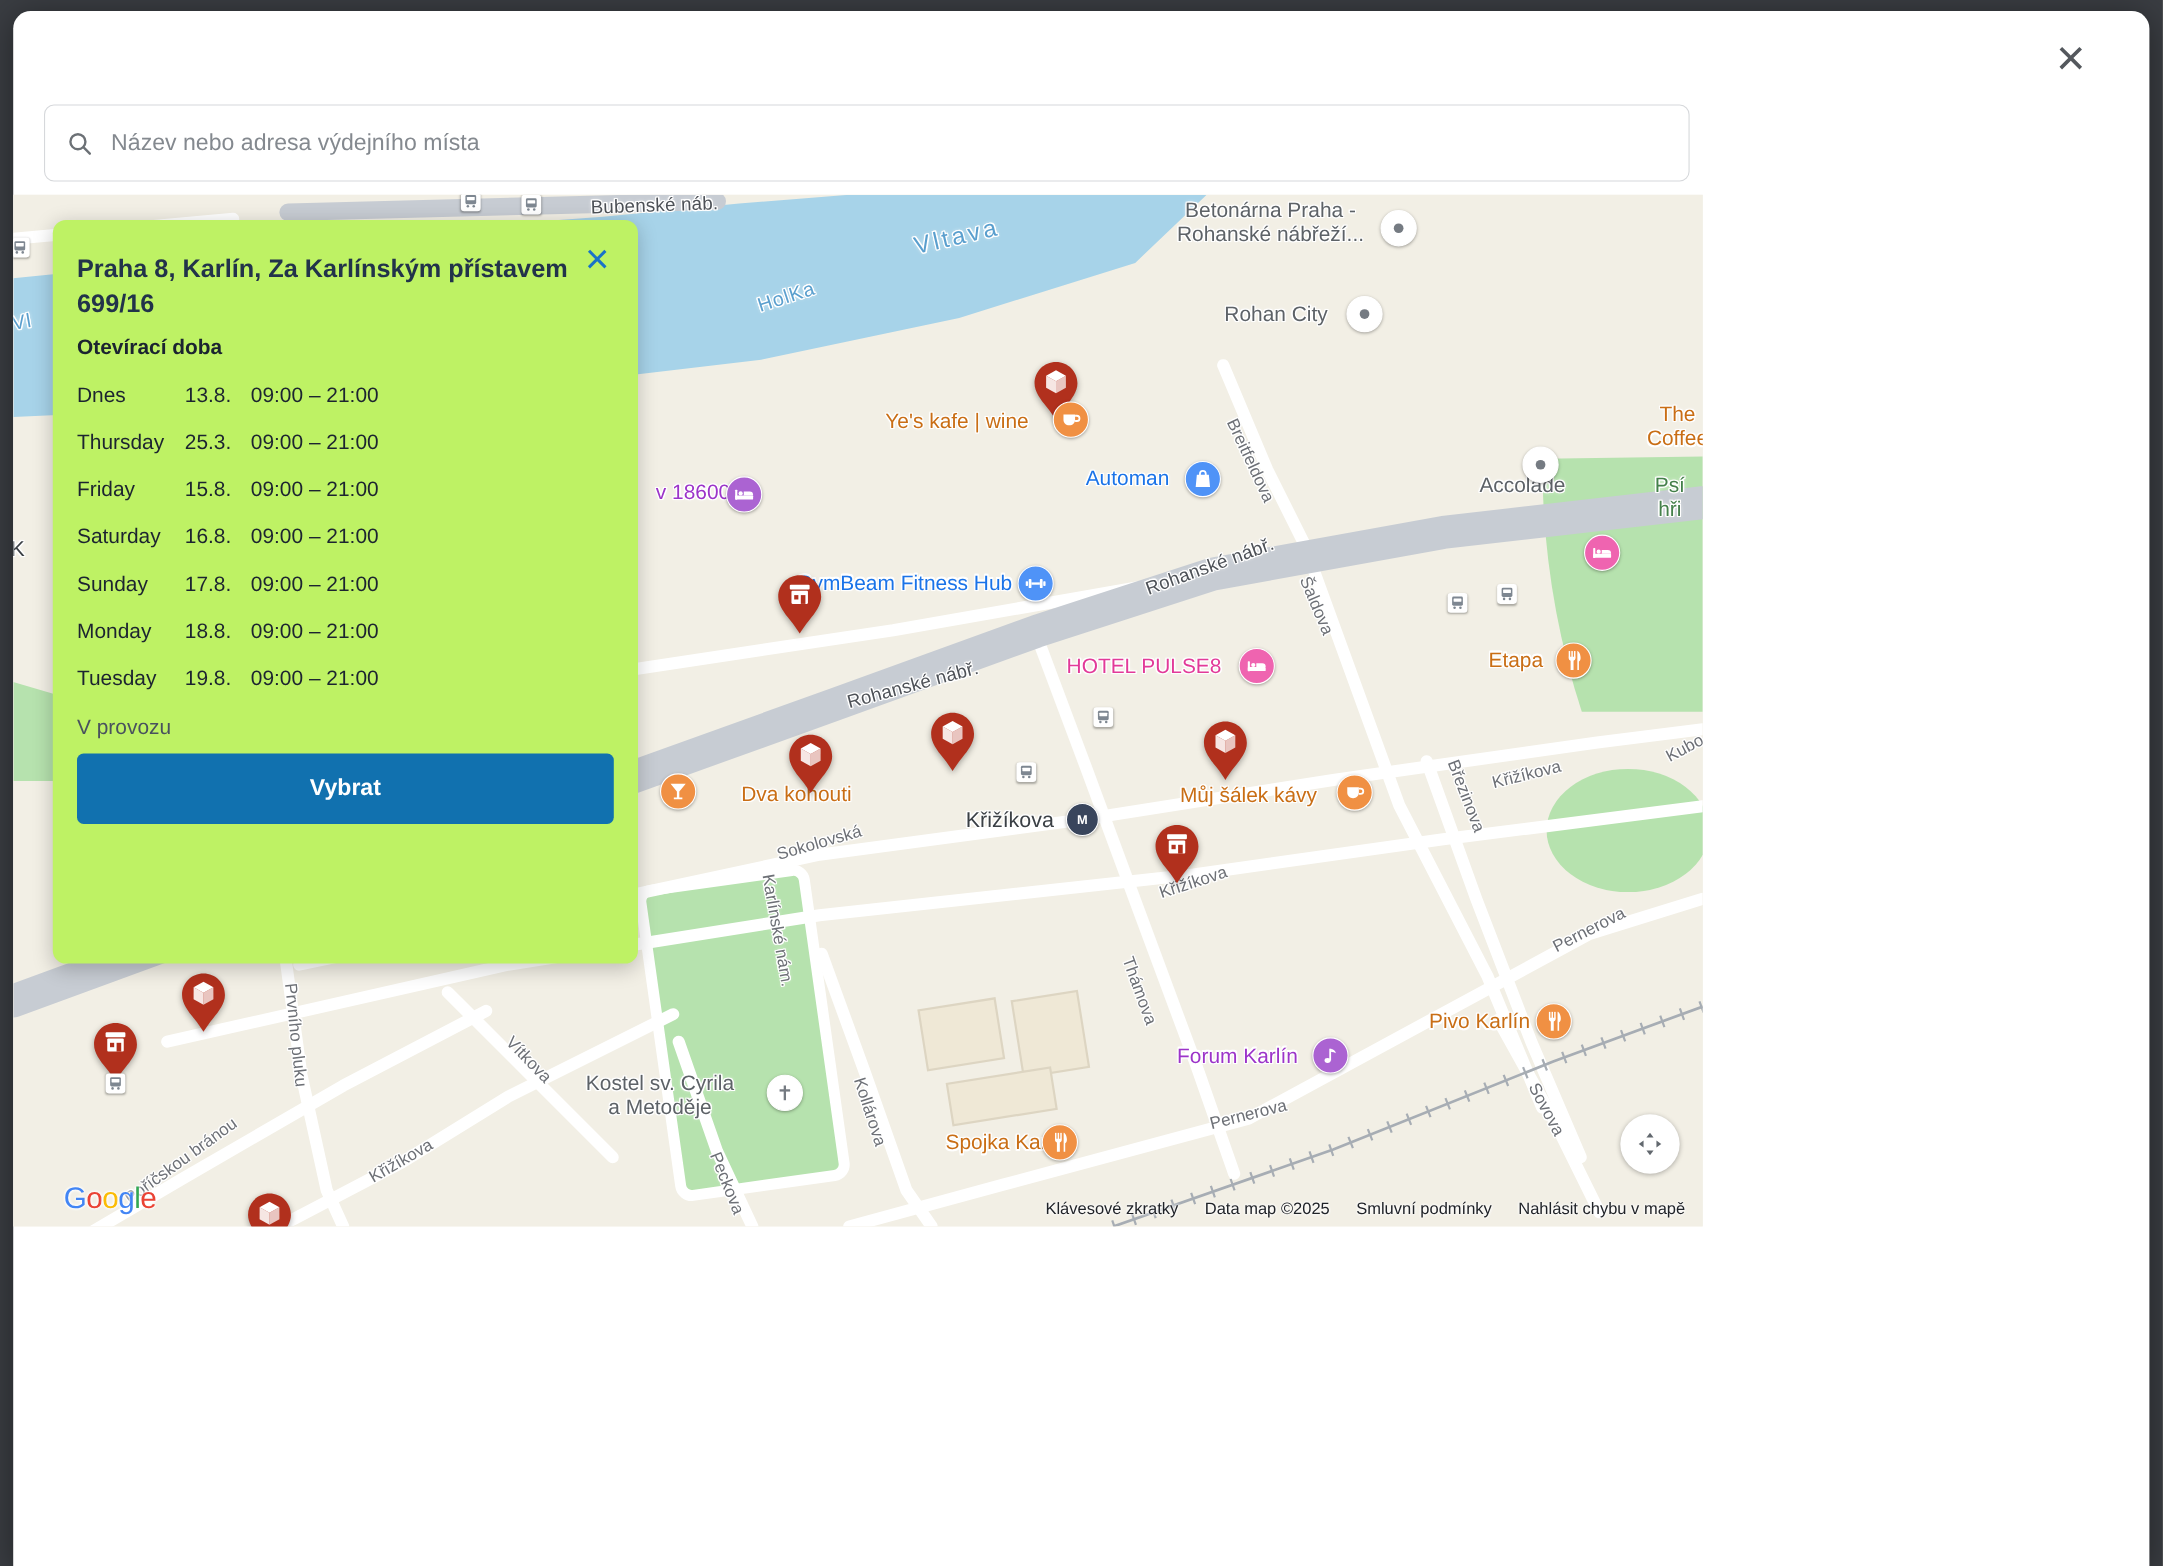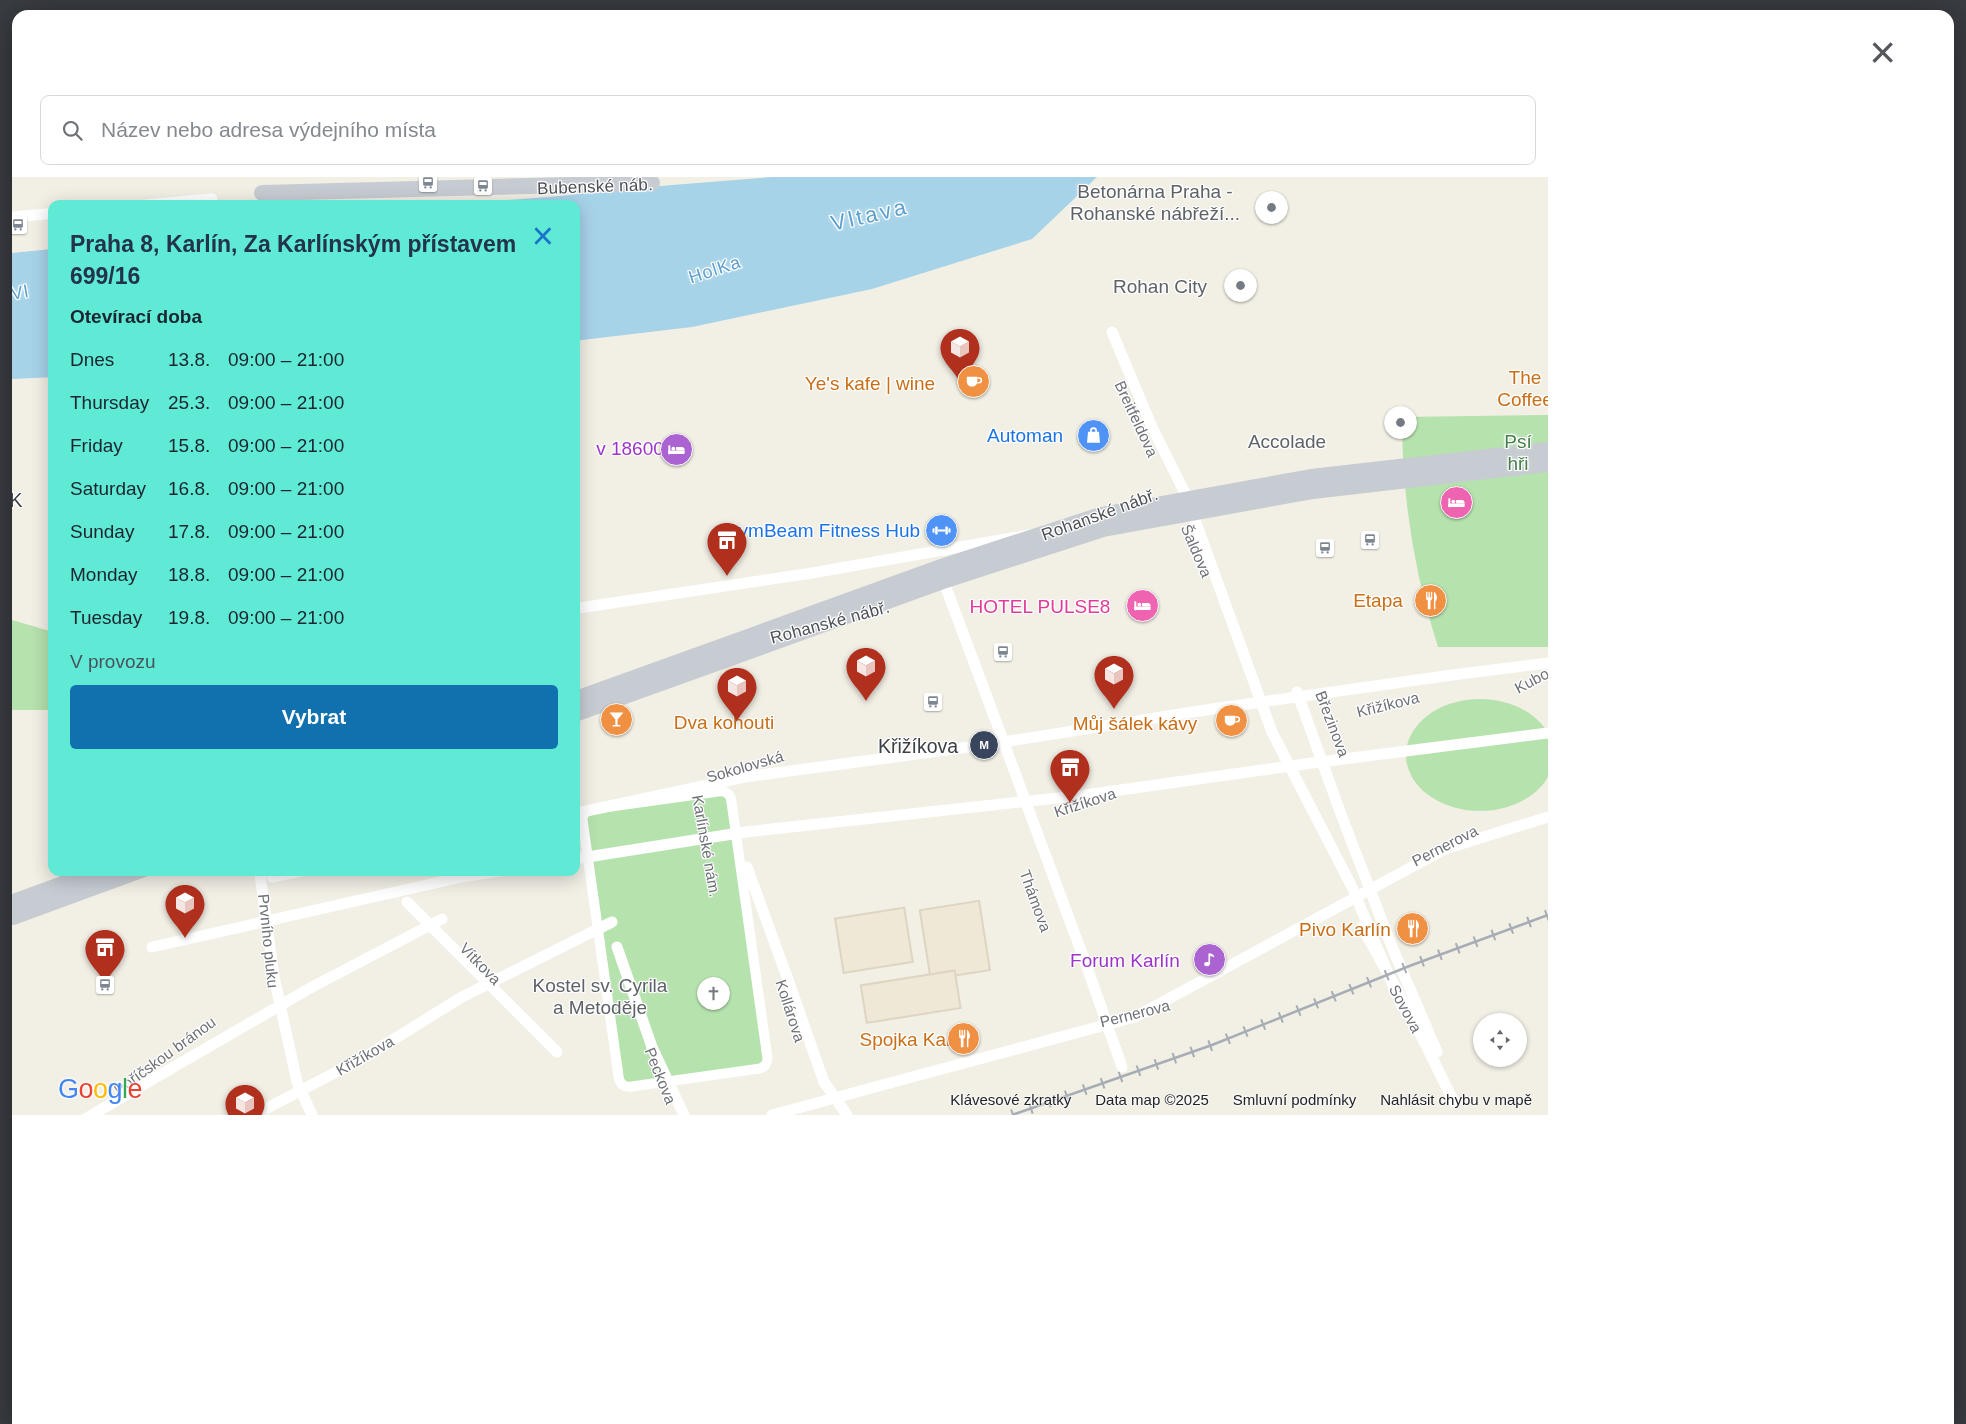--- a/index.html
+++ b/index.html
@@ -37,21 +37,21 @@
   .transit{position:absolute;width:18px;height:18px;background:#fff;border-radius:3px;
            box-shadow:0 1px 2px rgba(0,0,0,.3);display:flex;align-items:center;justify-content:center;}
   .pan-btn{position:absolute;left:1461px;top:836px;width:54px;height:54px;border-radius:50%;background:#fff;
            box-shadow:0 1px 5px rgba(0,0,0,.3);display:flex;align-items:center;justify-content:center;cursor:pointer;}
   .glogo{position:absolute;left:46px;bottom:10px;font-size:27px;font-weight:500;letter-spacing:-.5px;
          text-shadow:0 0 3px #fff,0 0 3px #fff,0 0 3px #fff;cursor:pointer;}
   .attrib{position:absolute;right:16px;bottom:7px;display:flex;gap:24px;font-size:15px;color:#202328;
           text-shadow:0 0 3px #fff,0 0 3px #fff,0 0 3px #fff;}
   .attrib span{cursor:pointer;white-space:nowrap;}
   
-  .card{position:absolute;left:36px;top:23px;width:532px;height:676px;background:#5eead4;border-radius:12px;
+  .card{position:absolute;left:36px;top:23px;width:532px;height:676px;background:#bef264;border-radius:12px;
         box-shadow:0 4px 18px rgba(0,0,0,.22);box-sizing:border-box;padding:28px 22px 0 22px;}
   .card h2{margin:0 40px 14px 0;font-size:23px;line-height:32px;font-weight:600;color:#22334a;}
   .card-close{position:absolute;right:20px;top:16px;border:none;background:none;font-size:38px;line-height:1;
               color:#1a73c8;cursor:pointer;font-weight:400;}
   .addr{margin:0 0 22px 0;font-size:18.5px;line-height:29px;color:#68727f;}
   .hours-title{margin:0 0 10px 0;font-size:19px;font-weight:700;color:#1b2430;}
   .hrow{display:grid;grid-template-columns:98px 60px auto;height:43px;align-items:center;
         font-size:19px;color:#1c2430;}
   .status{margin:12px 0 0 0;font-size:19px;color:#49525e;}
   .select-btn{display:block;width:100%;height:64px;margin-top:12px;border:none;border-radius:6px;
@@ -120,21 +120,21 @@
       </svg>
 
       <div class="overlay" id="overlay">
           <div class="lb roadmaj" style="left: 583px; top: 10px; transform: translate(-50%, -50%) rotate(-2deg);">Bubenské náb.</div>
           <div class="lb water" style="left: 858px; top: 38px; transform: translate(-50%, -50%) rotate(-13deg); font-size: 22px; letter-spacing: 3px;">Vltava</div>
           <div class="lb water" style="left: 703px; top: 93px; transform: translate(-50%, -50%) rotate(-18deg);">HolKa</div>
           <div class="lb water" style="left: 8px; top: 116px; transform: translate(-50%, -50%) rotate(-10deg);">Vl</div>
           <div class="lb poig" style="left: 1143px; top: 26px; transform: translate(-50%, -50%) rotate(0deg);">Betonárna Praha -
 Rohanské nábřeží...</div>
           <div class="lb poig" style="left: 1148px; top: 110px; transform: translate(-50%, -50%) rotate(0deg);">Rohan City</div>
-          <div class="lb poig" style="left: 1275px; top: 246px; transform: translate(-50%, -50%) rotate(0deg); margin-top: 19px;">Accolade</div>
+          <div class="lb poig" style="left: 1372px; top: 246px; transform: translate(-50%, -50%) rotate(0deg); margin-top: 19px;">Accolade</div>
           <div class="lb poio" style="left: 1513px; top: 212px; transform: translate(-50%, -50%) rotate(0deg);">The
 Coffee</div>
           <div class="lb poigr" style="left: 1506px; top: 276px; transform: translate(-50%, -50%) rotate(0deg);">Psí hři</div>
           <div class="lb poip" style="left: 618px; top: 272px; transform: translate(-50%, -50%) rotate(0deg);">v 18600</div>
           <div class="lb poio" style="left: 858px; top: 207px; transform: translate(-50%, -50%) rotate(0deg);">Ye's kafe | wine</div>
           <div class="lb poib" style="left: 1013px; top: 259px; transform: translate(-50%, -50%) rotate(0deg);">Automan</div>
           <div class="lb poib" style="left: 810px; top: 354px; transform: translate(-50%, -50%) rotate(0deg);">GymBeam Fitness Hub</div>
           <div class="lb poipk" style="left: 1028px; top: 430px; transform: translate(-50%, -50%) rotate(0deg);">HOTEL PULSE8</div>
           <div class="lb poio" style="left: 1366px; top: 424px; transform: translate(-50%, -50%) rotate(0deg);">Etapa</div>
           <div class="lb poio" style="left: 691px; top: 546px; transform: translate(-50%, -50%) rotate(0deg); padding-left: 42px;">Dva kohouti</div>

